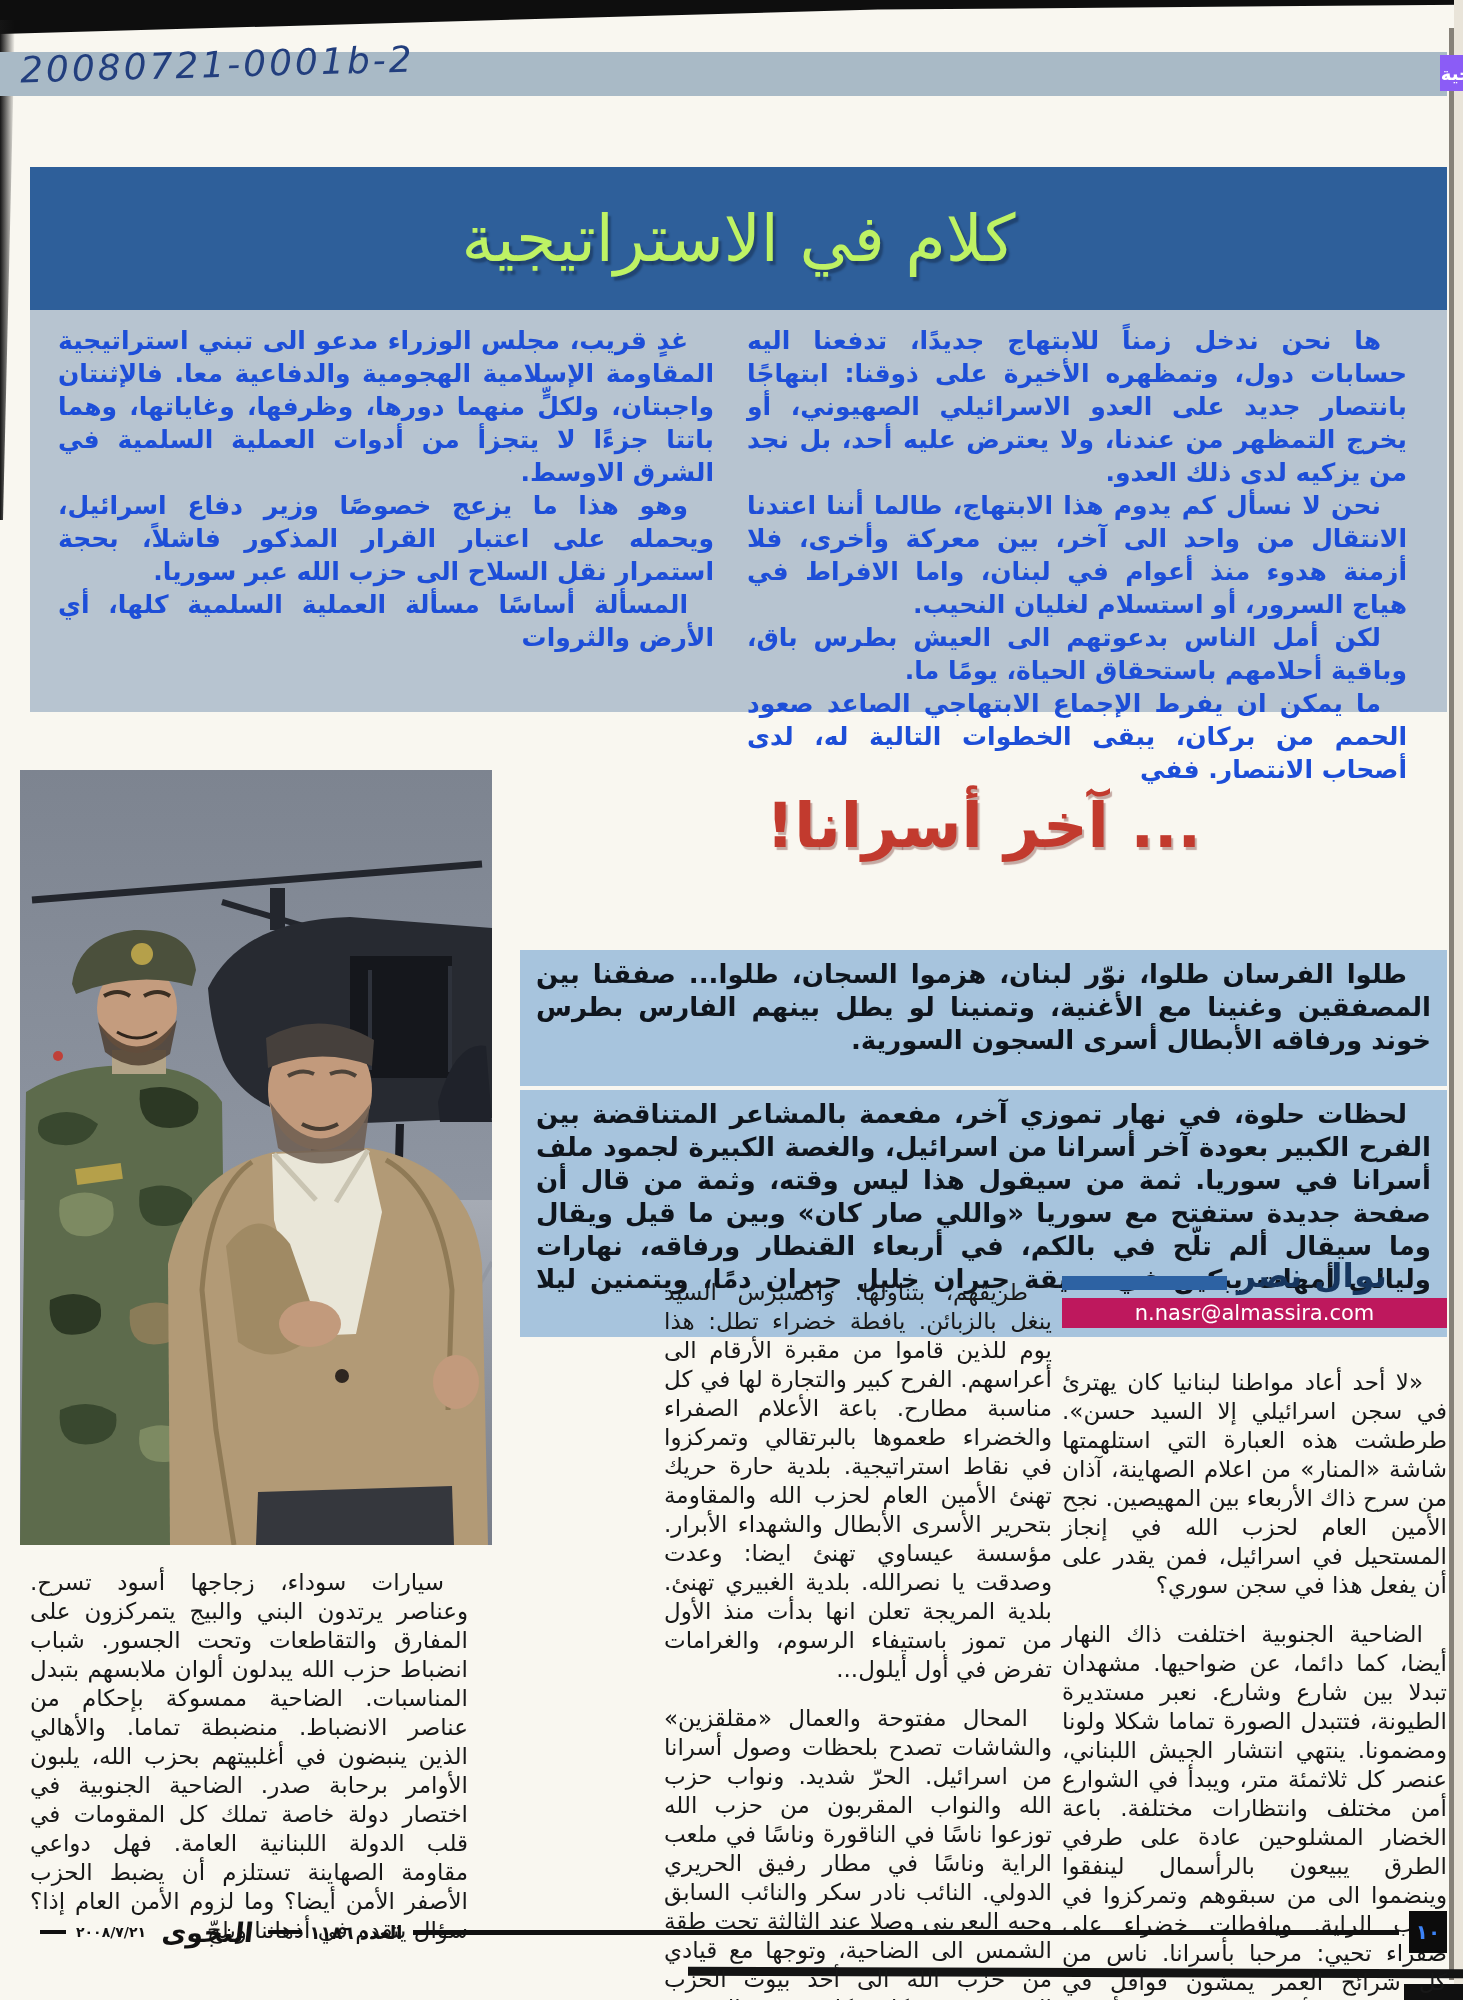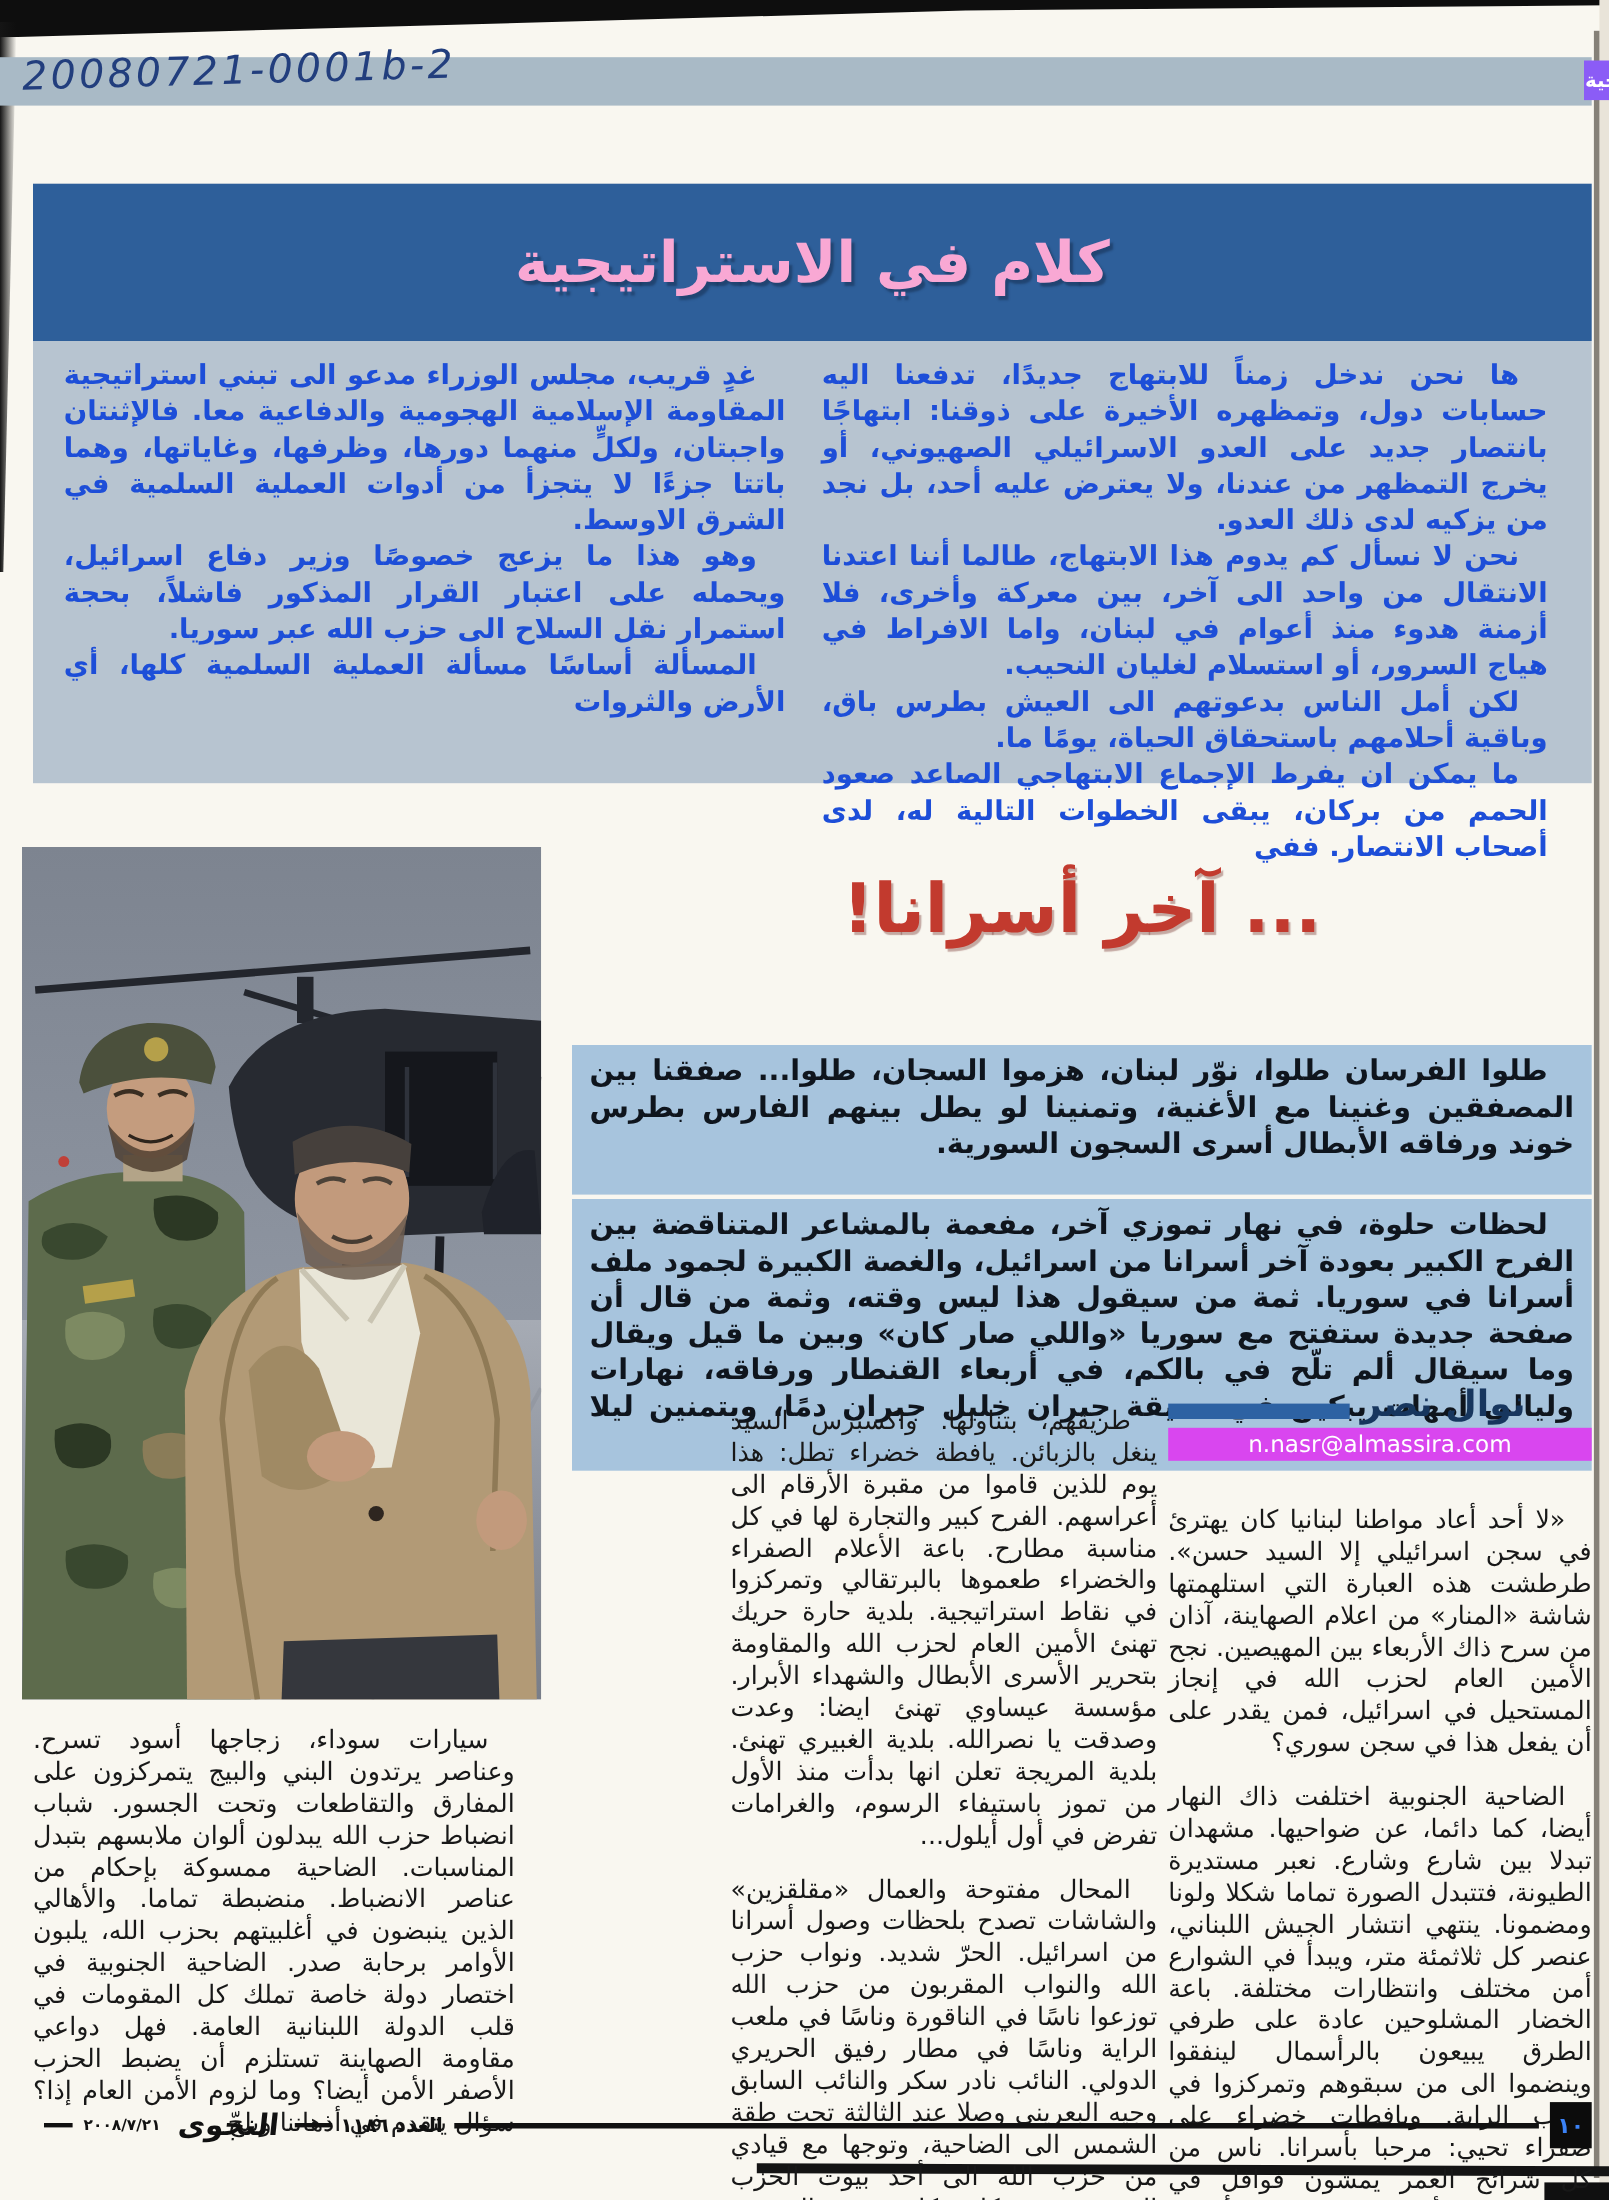--- a/index.html
+++ b/index.html
@@ -22,21 +22,21 @@
   .code-band { position: absolute; left: 0; top: 52px; width: 1447px; height: 44px; background: #a9bac6; }
   .handwriting { position: absolute; left: 20px; top: -8px; font-size: 36px; font-style: italic;
                  color: #223e7d; letter-spacing: 3px; transform: rotate(-1.6deg); white-space: nowrap; }
   .section-tab { position: absolute; left: 1440px; top: 55px; width: 57px; height: 36px; background: #8b5cf6;
                  color: #ffffff; display: flex; align-items: center; justify-content: center;
                  font-size: 18px; font-weight: bold; }
 
   
   .banner { position: absolute; left: 30px; top: 167px; width: 1417px; height: 143px; background: #2e5f9a;
             display: flex; align-items: center; justify-content: center; }
-  .banner h1 { color: #f9a8d4; font-size: 52px; font-weight: bold; direction: rtl;
+  .banner h1 { color: #bef264; font-size: 65px; font-weight: normal; direction: rtl;
                text-shadow: 3px 4px 2px rgba(10,20,40,.35); }
 
   .panel { position: absolute; left: 30px; top: 310px; width: 1417px; height: 402px; background: #b7c4d0; }
   .panel-col { position: absolute; top: 14px; direction: rtl; text-align: justify; font-weight: bold;
                color: #1d4ed8; font-size: 25px; line-height: 33px; }
   .panel-col p { text-indent: 26px; }
   .panel-col.right { right: 40px; width: 660px; }
   .panel-col.left  { left: 28px;  width: 656px; }
 
   
@@ -55,21 +55,21 @@
                padding: 8px 16px; }
   .highlight p { text-indent: 24px; }
   .hl1 { top: 950px; min-height: 136px; }
   .hl2 { top: 1090px; min-height: 158px; }
 
   
   .author { position: absolute; left: 1062px; top: 1256px; width: 385px; direction: rtl; }
   .author-row { display: flex; align-items: flex-end; }
   .author-name { font-size: 33px; font-weight: bold; color: #17365e; padding-left: 10px; margin-right: 60px; }
   .author-bar-lead { flex: 1; height: 14px; background: #2d62a3; margin-bottom: 5px; }
-  .author-email-bar { margin-top: 3px; background: #d946ef; color: #ffffff; text-align: center;
+  .author-email-bar { margin-top: 3px; background: #be185d; color: #ffffff; text-align: center;
                       font-size: 21px; padding: 3px 0; direction: ltr; }
 
   
   .bodycol { position: absolute; direction: rtl; text-align: justify; color: #181818;
              font-size: 23px; line-height: 29px; }
   .bodycol p { text-indent: 24px; margin-top: 20px; }
   .col1 { left: 1062px; top: 1348px; width: 385px; }
   .col2 { left: 664px;  top: 1258px; width: 388px; }
   .col3 { left: 30px;   top: 1548px; width: 438px; }
 

